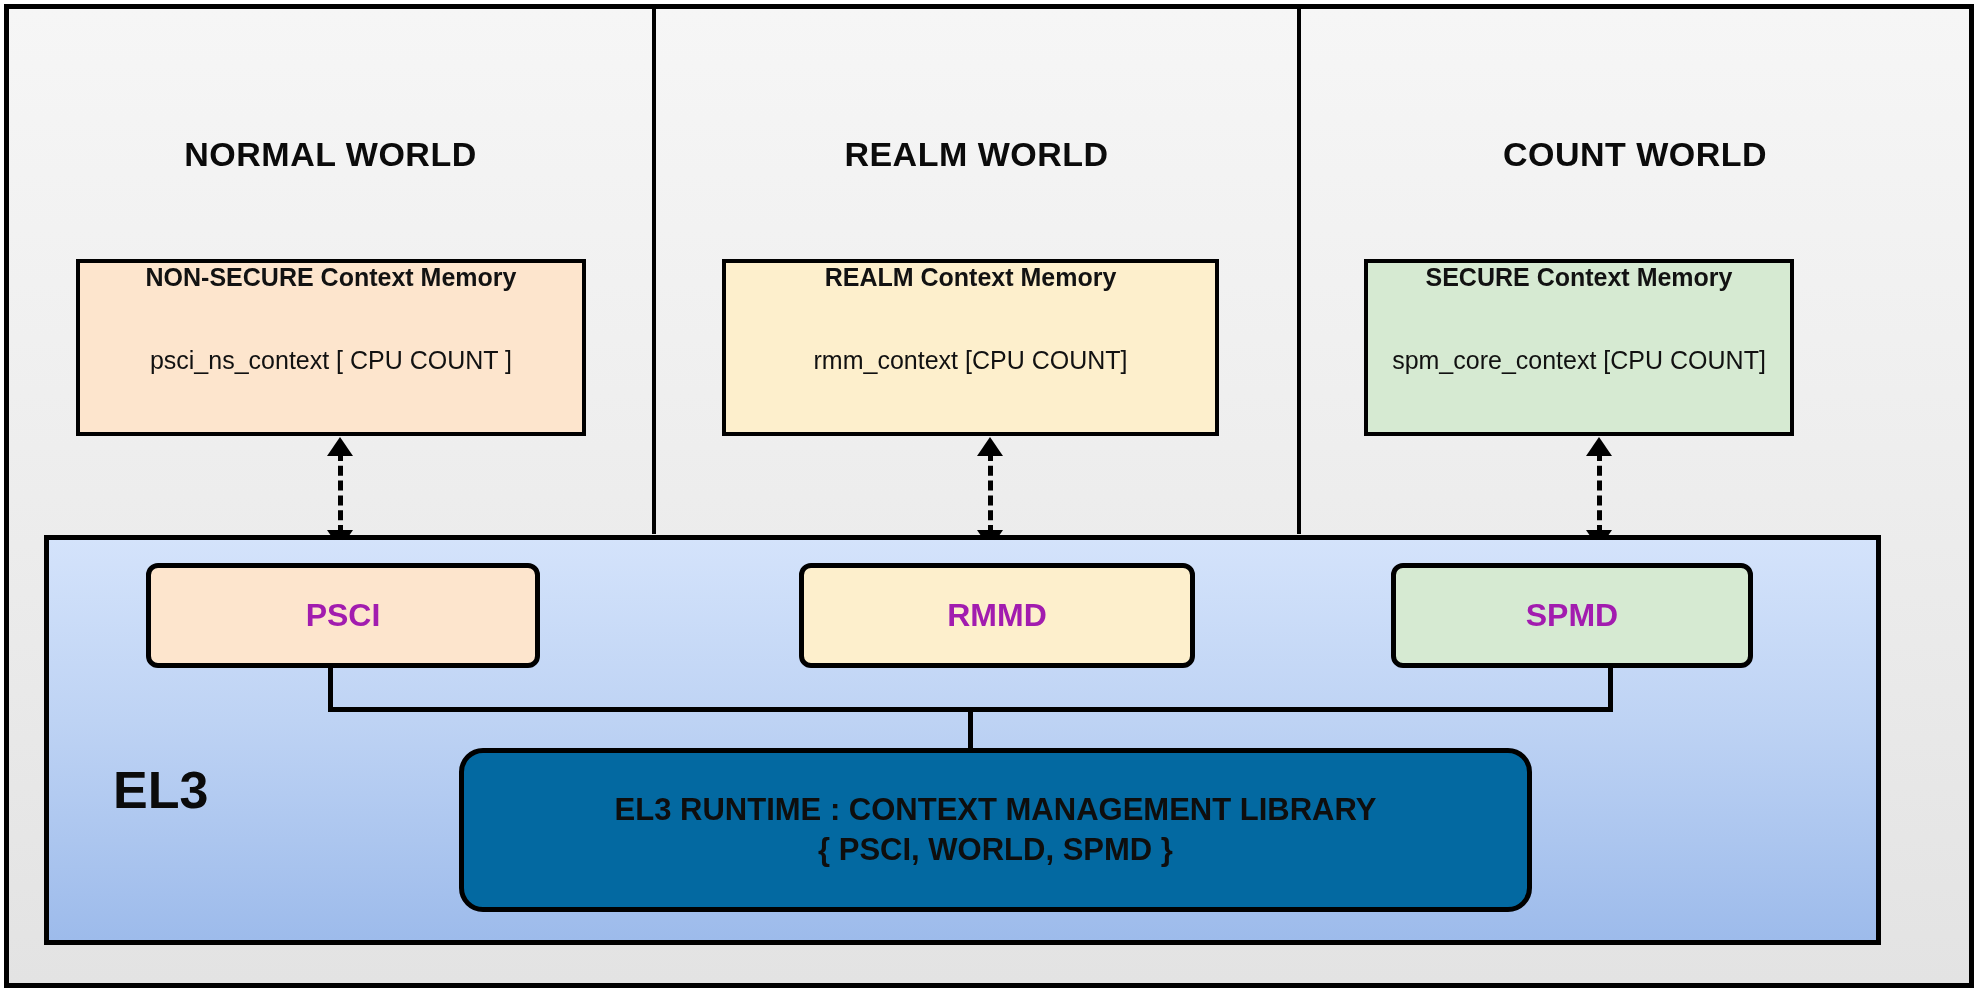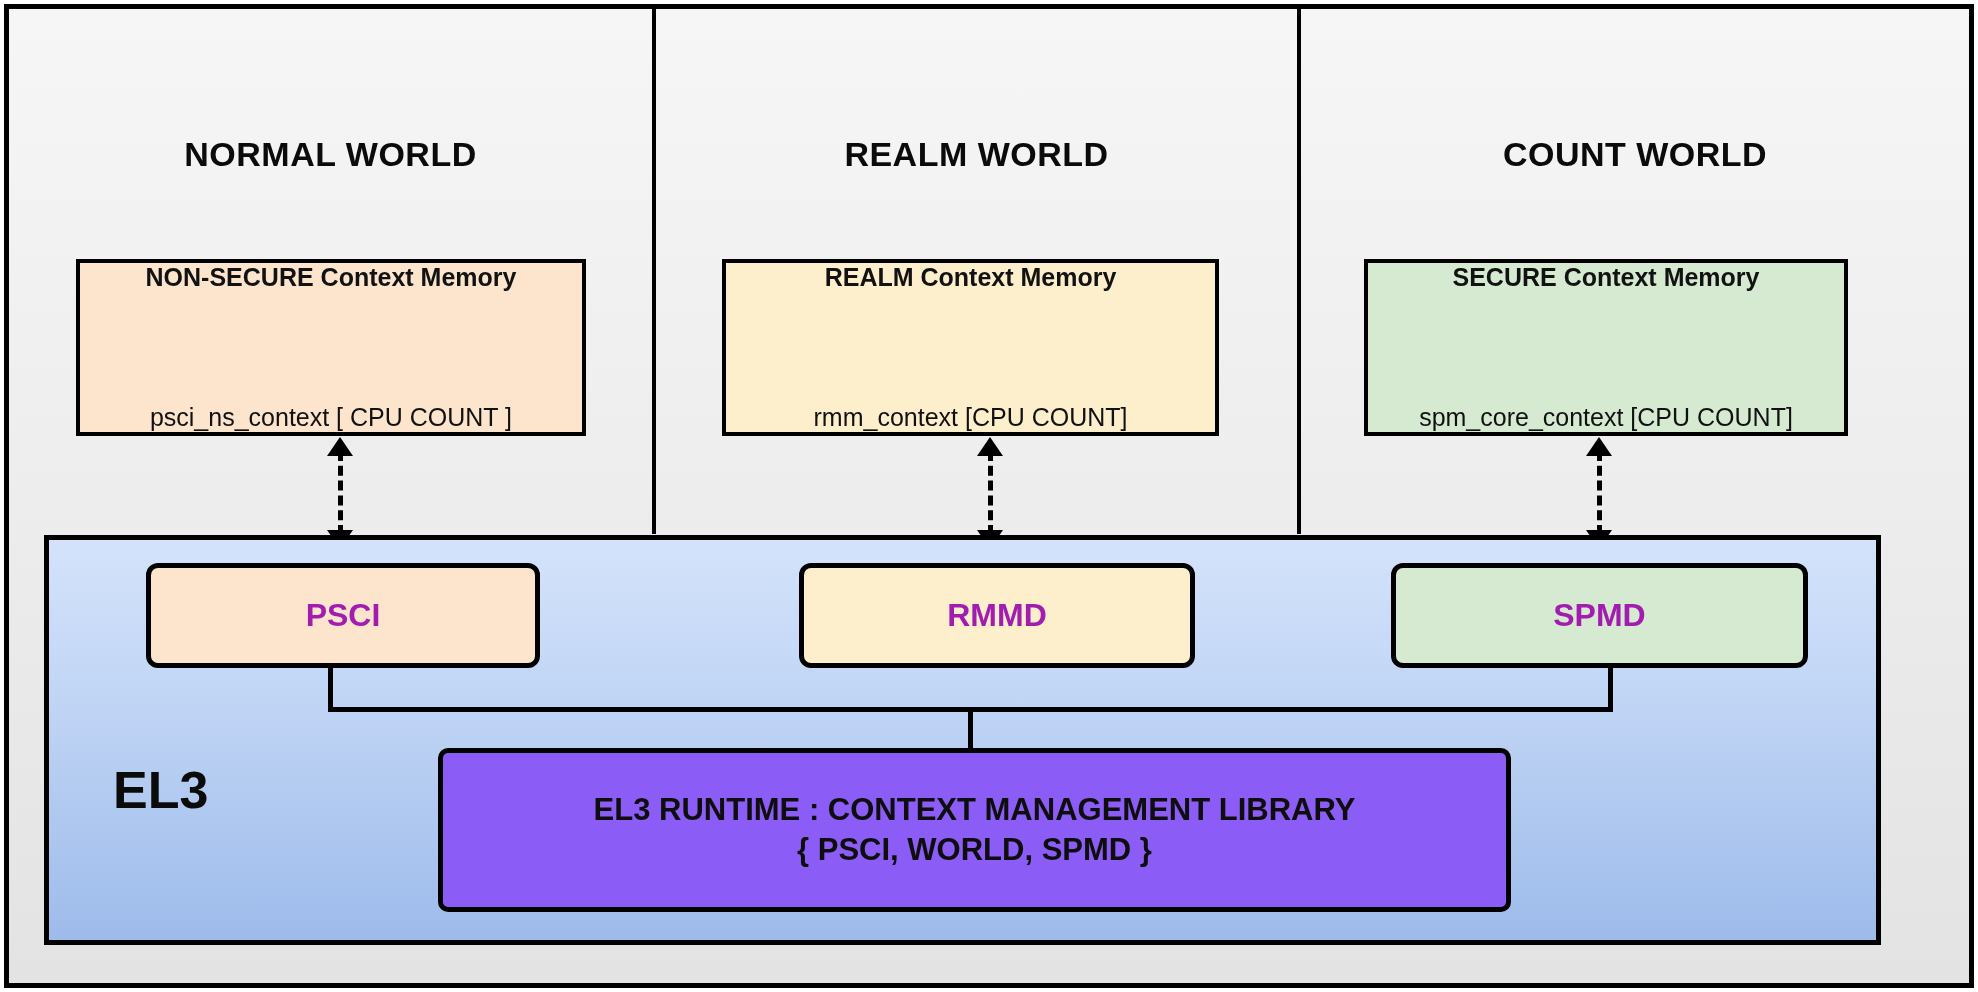--- a/index.html
+++ b/index.html
@@ -63,40 +63,40 @@
 
   
   .ctx-box {
     position: absolute;
     top: 250px;
     border: 4px solid #000000;
     box-sizing: border-box;
     display: flex;
     flex-direction: column;
     align-items: center;
-    justify-content: space-between;
+    justify-content: flex-start;
     height: 177px;
   }
   .ctx-box .ctx-title {
     font-size: 25px;
     font-weight: bold;
     color: #121212;
     margin-bottom: 26px;
     text-align: center;
   }
   .ctx-box .ctx-sub {
     font-size: 25px;
     font-weight: normal;
     color: #111111;
     text-align: center;
     margin-top: 28px;
   }
   .ctx-ns    { left: 67px;  width: 510px; background: #fde5cd; }
   .ctx-realm { left: 66px;  width: 497px; background: #fdefcc; }
-  .ctx-sec   { left: 63px;  width: 484px; background: #d6ead2; }
+  .ctx-sec   { left: 63px;  width: 430px; background: #d6ead2; }
 
   
   .dash-arrow {
     position: absolute;
     width: 26px;
     height: 112px;
   }
   .dash-arrow .stem {
     position: absolute;
     left: 11px;
@@ -148,43 +148,43 @@
     box-sizing: border-box;
     display: flex;
     align-items: center;
     justify-content: center;
     font-size: 32px;
     font-weight: bold;
     color: #a21caf;
   }
   .svc-psci { left: 146px;  width: 394px; background: #fde5cd; }
   .svc-rmmd { left: 799px;  width: 396px; background: #fdefcc; }
-  .svc-spmd { left: 1391px; width: 417px; background: #d6ead2; }
+  .svc-spmd { left: 1391px; width: 362px; background: #d6ead2; }
 
   
   .conn {
     position: absolute;
     background: #000000;
   }
   .conn-v-psci { left: 328px;  top: 668px; width: 5px;  height: 42px; }
   .conn-h      { left: 328px;  top: 707px; width: 1285px; height: 5px; }
   .conn-v-spmd { left: 1608px; top: 668px; width: 5px;  height: 44px; }
   .conn-v-mid  { left: 968px;  top: 707px; width: 5px;  height: 43px; }
 
   
   .runtime-box {
     position: absolute;
-    left: 438px;
+    left: 459px;
     top: 748px;
     width: 1073px;
     height: 164px;
     border: 5px solid #000000;
-    border-radius: 10px;
-    box-sizing: border-box;
-    background: #8b5cf6;
+    border-radius: 24px;
+    box-sizing: border-box;
+    background: #0369a1;
     display: flex;
     flex-direction: column;
     align-items: center;
     justify-content: center;
   }
   .runtime-box .rt-l1,
   .runtime-box .rt-l2 {
     font-size: 31px;
     font-weight: bold;
     color: #0e0e0e;

